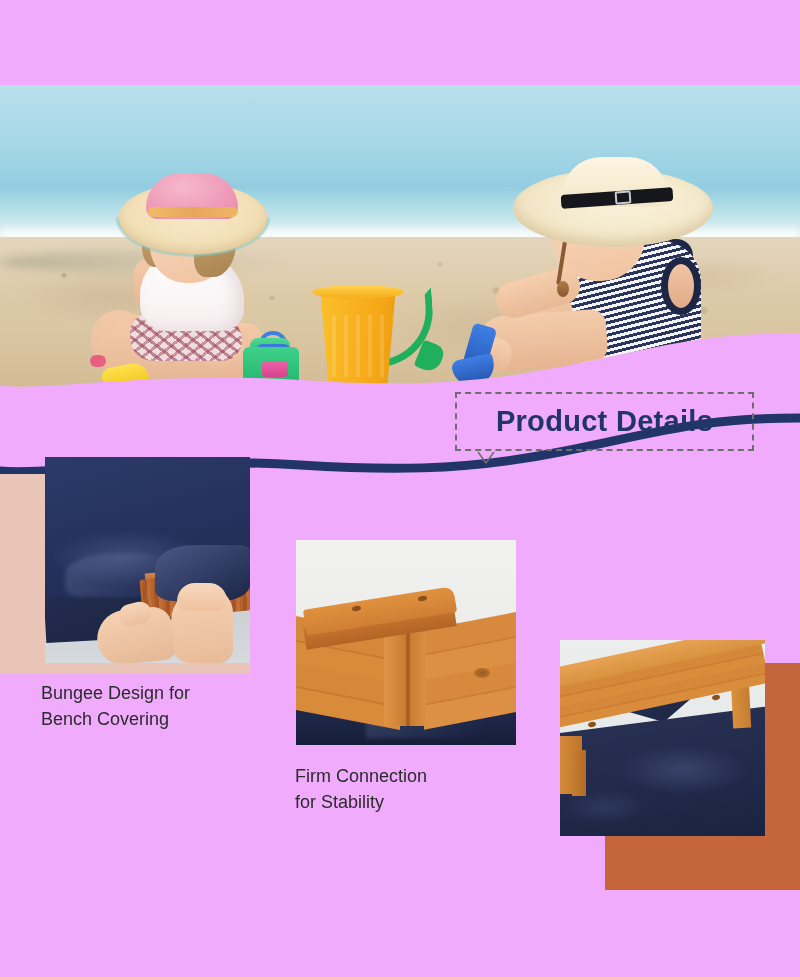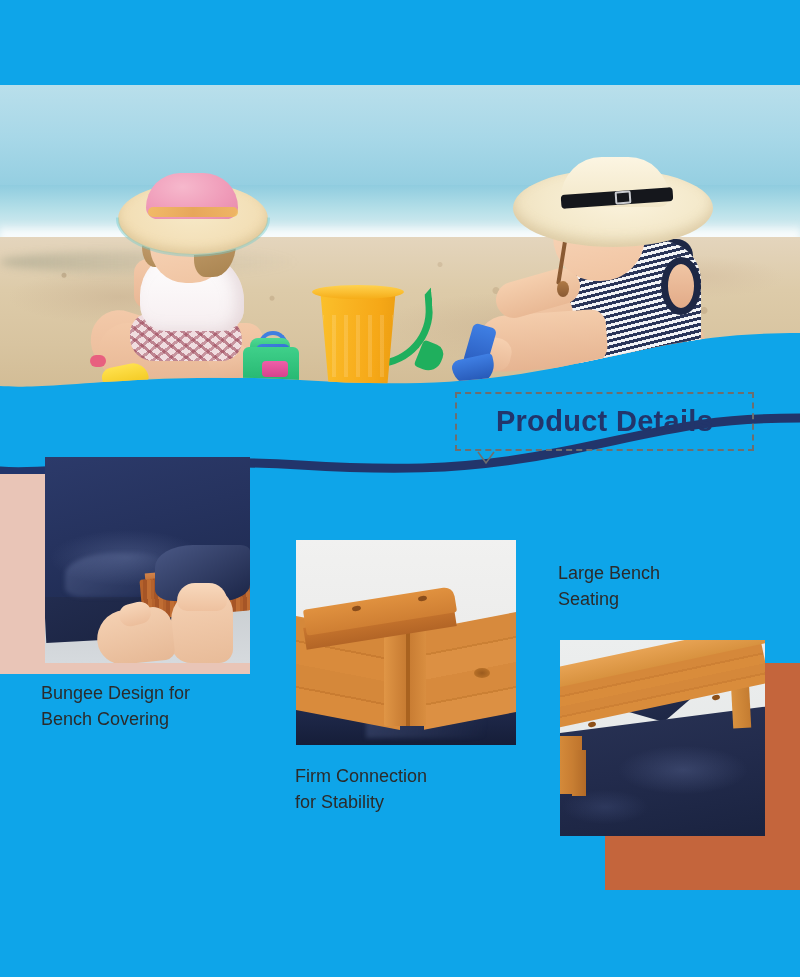--- a/index.html
+++ b/index.html
@@ -11,21 +11,21 @@
     background: #ffffff;
     font-family: "Liberation Sans", "DejaVu Sans", sans-serif;
     position: relative;
     overflow: hidden;
   }
 
   .page {
     position: relative;
     width: 800px;
     height: 977px;
-    background: #0ea5e9;
+    background: #f0abfc;
   }
 
   
   .hero {
     position: absolute;
     left: 0;
     top: 85px;
     width: 800px;
     height: 305px;
   }
@@ -703,16 +703,14 @@
     <div class="p3-liner-top"></div>
     <div class="p3-liner"></div>
     <div class="p3-post-r"></div>
     <div class="p3-rail-face"></div>
     <div class="p3-rail-top"></div>
     <div class="p3-screw1"></div>
     <div class="p3-screw2"></div>
     <div class="p3-post-l"></div>
     <div class="p3-leg"></div>
   </div>
-  <div class="caption cap-3">Large Bench
-Seating</div>
 
 </div>
 
 </body></html>

